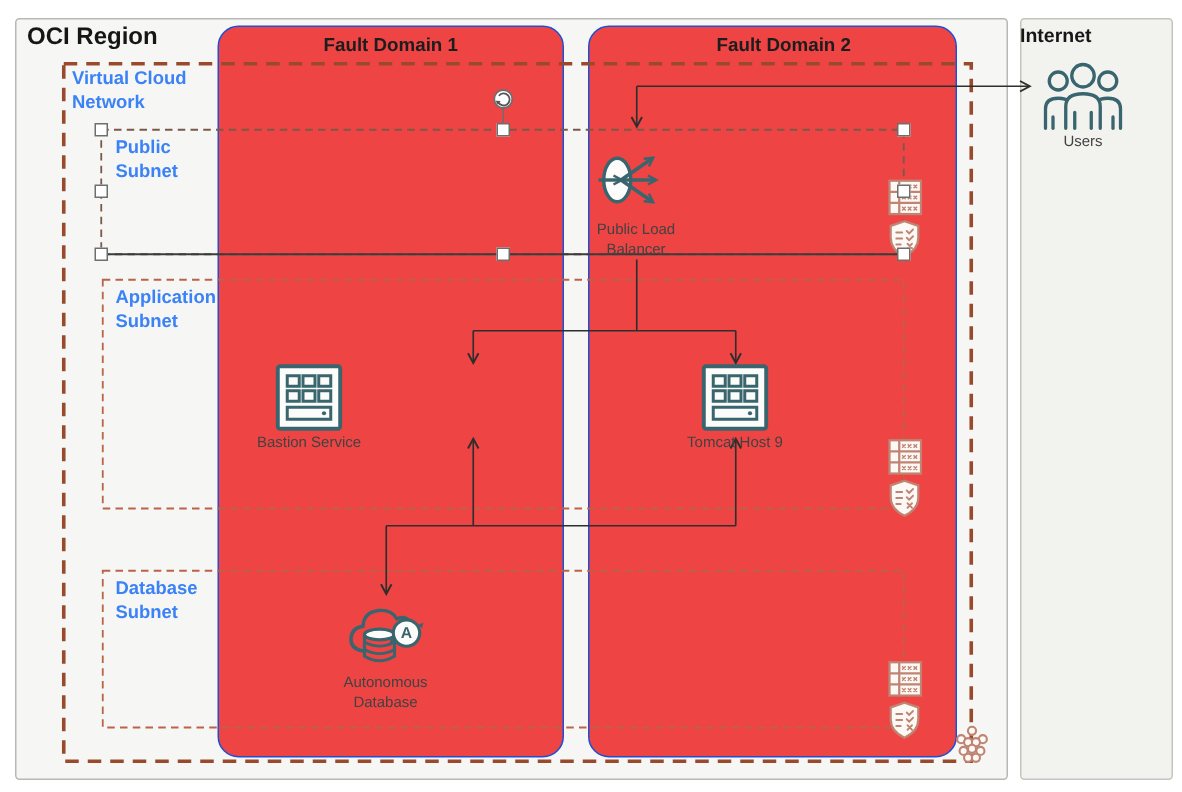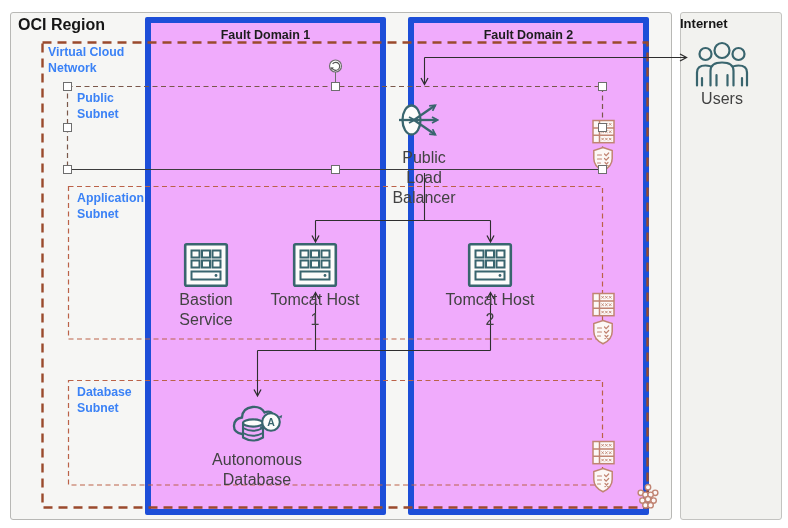--- a/index.html
+++ b/index.html
@@ -19,45 +19,45 @@
   .internet-box {
     position:absolute; left:680px; top:12px; width:100px; height:506px;
     background:#f2f2ef; border:1px solid #c3c3c0; border-radius:3px; z-index:1;
   }
   .internet-title {
     position:absolute; left:680px; top:16px; width:96px; text-align:left;
     font-size:13px; font-weight:bold; color:#161616; z-index:2;
   }
   .fd {
     position:absolute; top:17px; width:229px; height:486px;
-    background:#f0abfc; border:6px solid #1d4ed8; border-radius:2px; z-index:2;
+    background:#ef4444; border:1px solid #1d4ed8; border-radius:14px; z-index:2;
   }
   .fd1 { left:145px; }
-  .fd2 { left:408px; }
+  .fd2 { left:392px;padding-left:15px; }
   .fd-title {
     padding-top:5px; text-align:center; font-size:12.5px; font-weight:600; color:#1d1d1d;
   }
   
   .lines-svg { position:absolute; left:0; top:0; z-index:3; }
   
   .net-label {
     position:absolute; z-index:4; font-size:12.3px; font-weight:bold;
     color:#3b82f6; line-height:1.28;
   }
   .vcn-label   { left:48px; top:45px;  width:88px; }
   .pub-label   { left:77px; top:91px;  width:60px; }
   .app-label   { left:77px; top:191px; width:82px; }
   .db-label    { left:77px; top:385px; width:70px; }
   
   .node {
     position:absolute; z-index:4; display:flex; flex-direction:column;
     align-items:center; text-align:center;
   }
   .node-label {
-    margin-top:2px; font-size:16px; color:#424242; line-height:1.25;
+    margin-top:2px; font-size:10px; color:#424242; line-height:1.25;
   }
   .n-lb      { left:387px; top:94px;  width:74px; }
   .n-bastion { left:161px; top:242px; width:90px; }
   .n-tomcat1 { left:270px; top:242px; width:90px; }
   .n-tomcat2 { left:445px; top:242px; width:90px; }
   .n-adb     { left:215px; top:398px; width:84px; }
   .n-users   { left:690px; top:41px;  width:64px; }
   
   .edge-stack {
     position:absolute; left:591px; width:24px; z-index:5;
@@ -171,56 +171,38 @@
             <rect x="19" y="18.5" width="8" height="7"></rect>
             <rect x="29.5" y="18.5" width="8" height="7"></rect>
           <rect x="8.5" y="29.5" width="29" height="8"></rect>
         </g>
         <circle cx="33" cy="33.5" r="1.4" fill="#39656e" stroke="none"></circle>
       </g>
     </svg>
     <div class="node-label">Bastion Service</div>
   </div>
 
-  <div class="node n-tomcat1">
-    <svg width="46" height="46" viewBox="0 0 46 46">
-      <g stroke="#39656e" fill="none">
-        <rect x="2.2" y="2.2" width="41.6" height="41.6" rx="1.5" fill="#fcfcfa" stroke-width="2.6"></rect>
-        <g stroke-width="2">
-          <rect x="8.5" y="8.5" width="8" height="7"></rect>
-            <rect x="19" y="8.5" width="8" height="7"></rect>
-            <rect x="29.5" y="8.5" width="8" height="7"></rect>
-          <rect x="8.5" y="18.5" width="8" height="7"></rect>
-            <rect x="19" y="18.5" width="8" height="7"></rect>
-            <rect x="29.5" y="18.5" width="8" height="7"></rect>
-          <rect x="8.5" y="29.5" width="29" height="8"></rect>
-        </g>
-        <circle cx="33" cy="33.5" r="1.4" fill="#39656e" stroke="none"></circle>
-      </g>
-    </svg>
-    <div class="node-label">Tomcat Host 1</div>
-  </div>
 
   <div class="node n-tomcat2">
     <svg width="46" height="46" viewBox="0 0 46 46">
       <g stroke="#39656e" fill="none">
         <rect x="2.2" y="2.2" width="41.6" height="41.6" rx="1.5" fill="#fcfcfa" stroke-width="2.6"></rect>
         <g stroke-width="2">
           <rect x="8.5" y="8.5" width="8" height="7"></rect>
             <rect x="19" y="8.5" width="8" height="7"></rect>
             <rect x="29.5" y="8.5" width="8" height="7"></rect>
           <rect x="8.5" y="18.5" width="8" height="7"></rect>
             <rect x="19" y="18.5" width="8" height="7"></rect>
             <rect x="29.5" y="18.5" width="8" height="7"></rect>
           <rect x="8.5" y="29.5" width="29" height="8"></rect>
         </g>
         <circle cx="33" cy="33.5" r="1.4" fill="#39656e" stroke="none"></circle>
       </g>
     </svg>
-    <div class="node-label">Tomcat Host 2</div>
+    <div class="node-label">Tomcat Host 9</div>
   </div>
 
   <div class="node n-adb">
     <svg width="54" height="50" viewBox="0 0 54 50">
       <g stroke="#39656e" fill="none" stroke-linecap="round">
         <path d="M12 36 Q3.5 34.5 4 27.5 Q4.5 20.5 12 19.5 Q12.5 10 22.5 9 Q31 8.3 34.5 14.5 Q40 12 43.5 16.5 Q46.5 19.5 46 23" stroke-width="2.3"></path>
         <ellipse cx="23" cy="25" rx="10" ry="3.6" fill="#fcfcfa" stroke-width="2.1"></ellipse>
         <path d="M13 25 V39.5 Q23 45.5 33 39.5 V25" stroke-width="2.1"></path>
         <path d="M13 30 Q23 35.5 33 30" stroke-width="1.9"></path>
         <path d="M13 35 Q23 40.5 33 35" stroke-width="1.9"></path>

